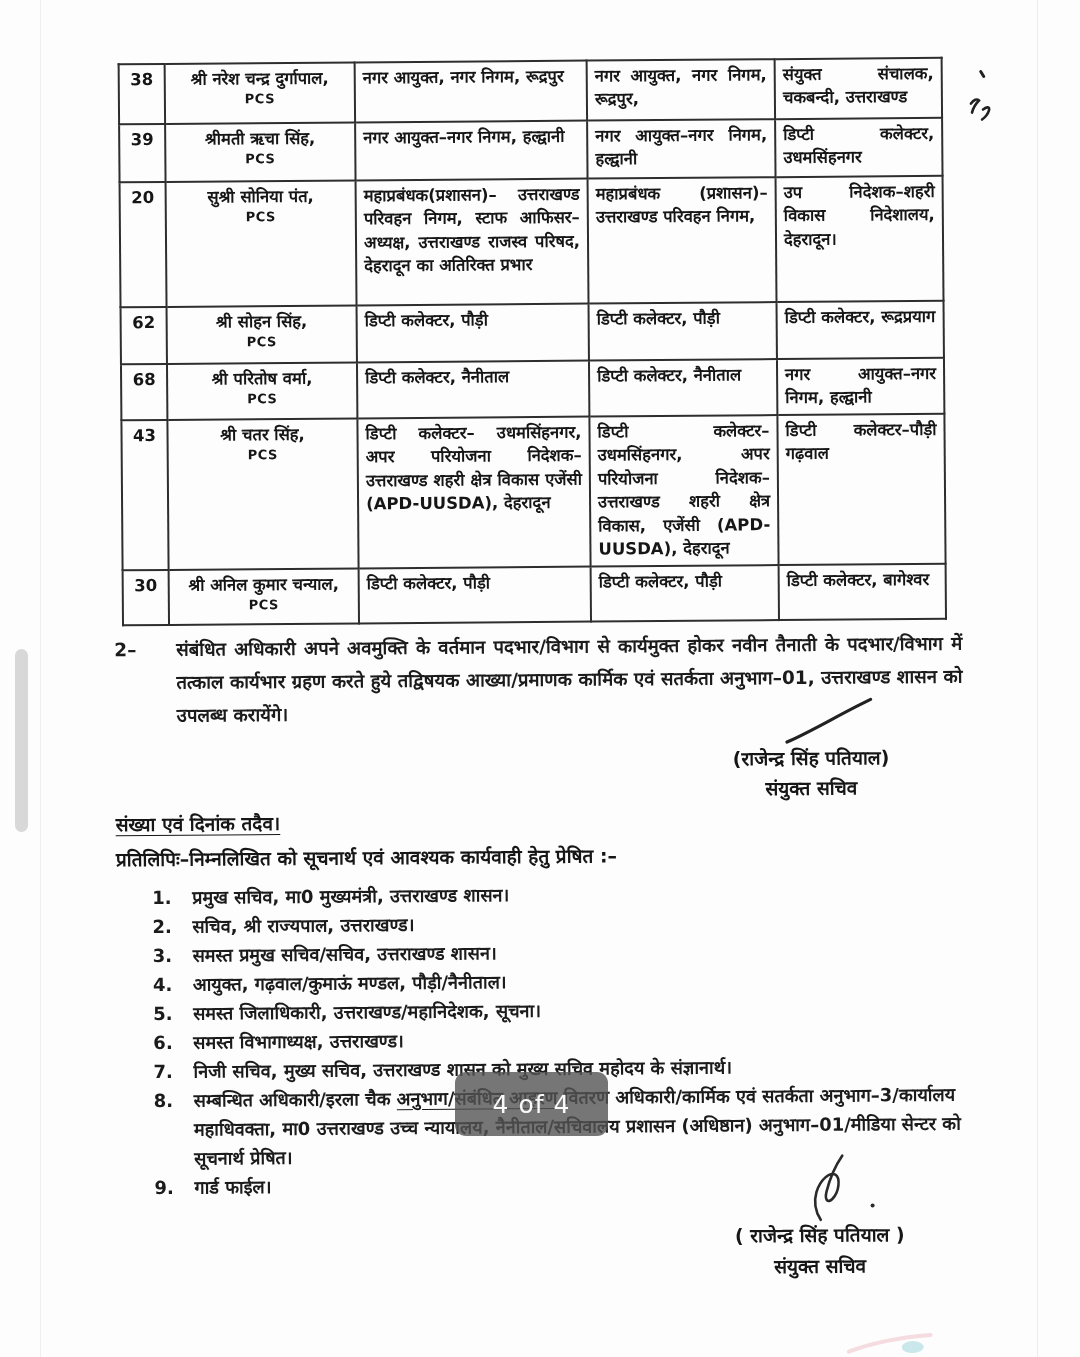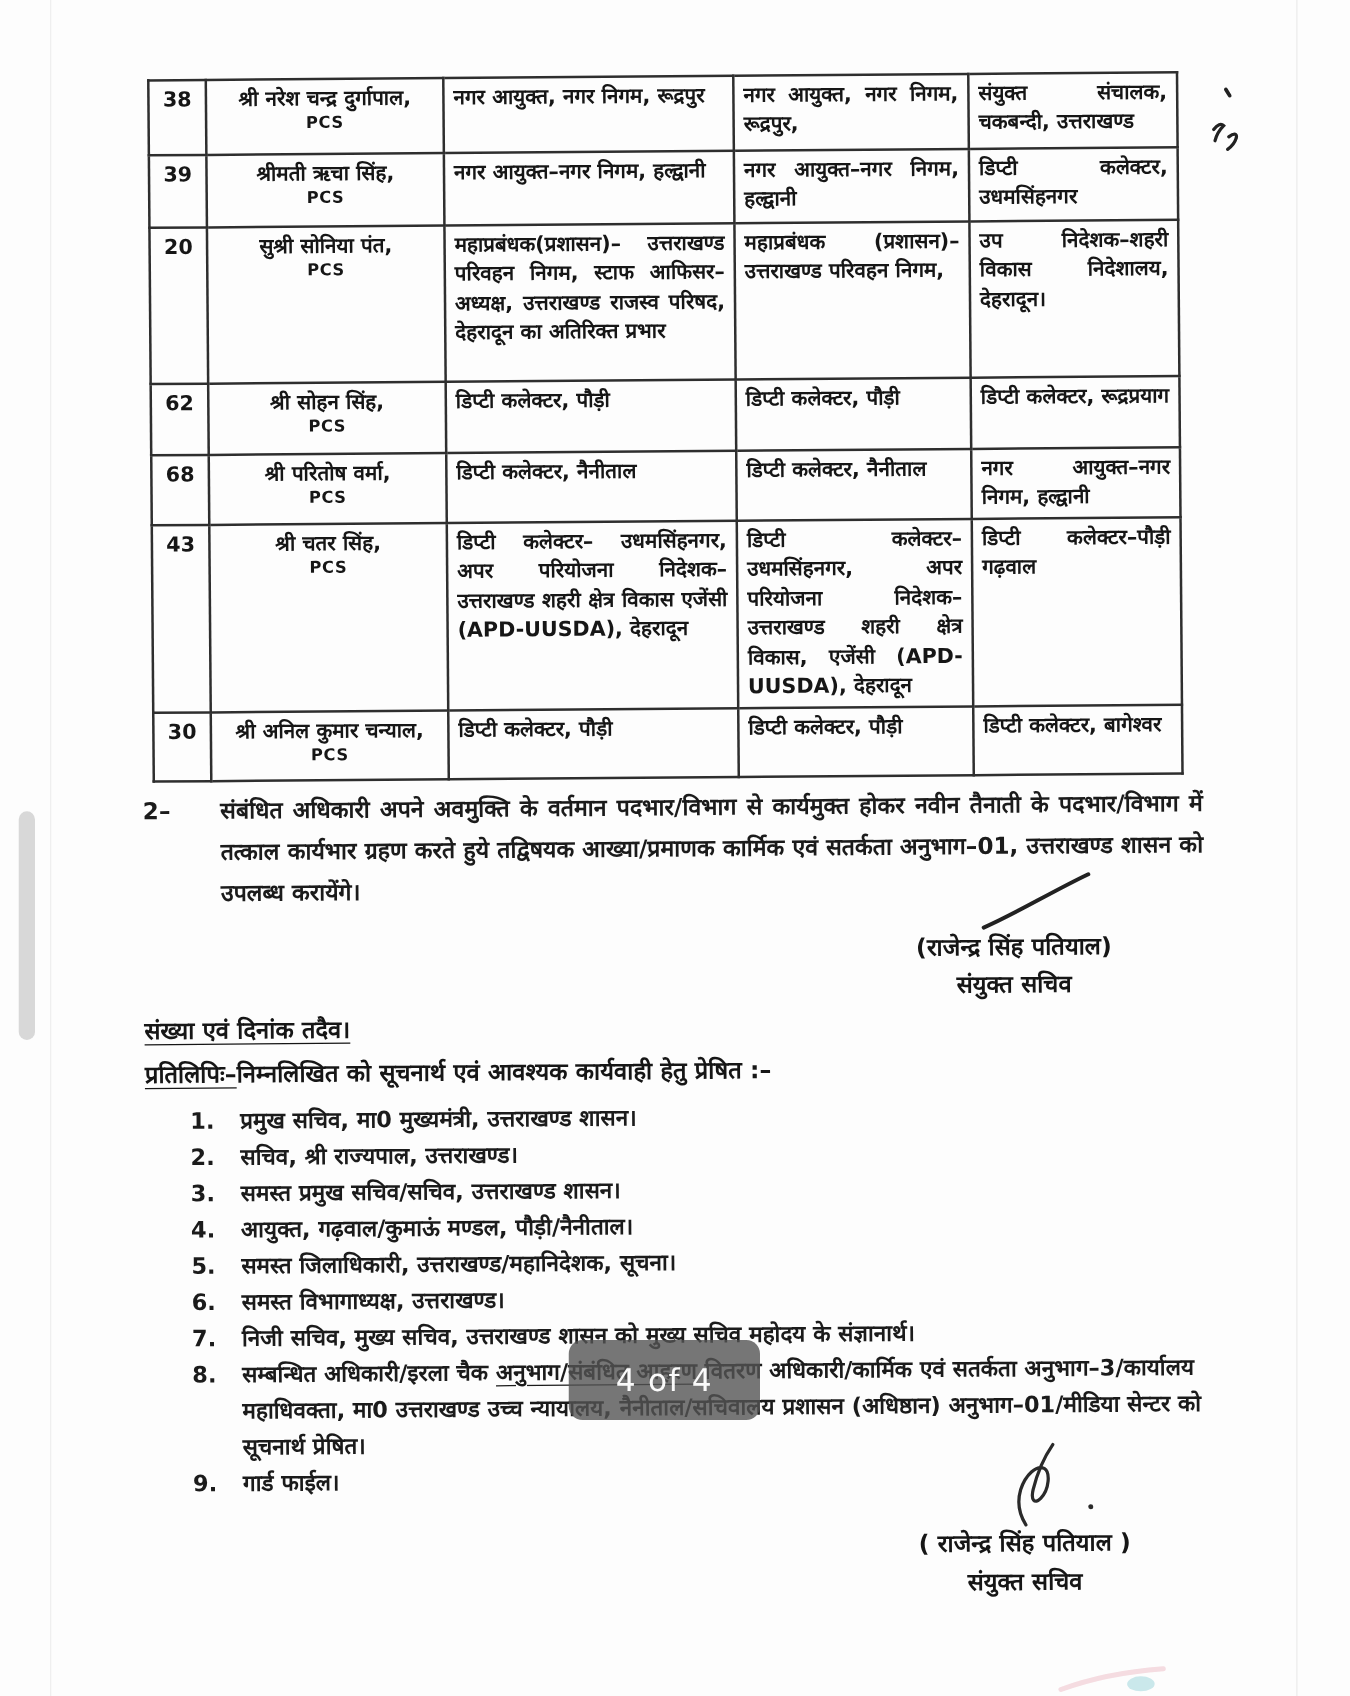--- a/index.html
+++ b/index.html
@@ -50,21 +50,21 @@
   .sig2{left:695px;top:1222px;width:240px;font-size:19px;line-height:31px;}
   .sig-stroke{position:absolute;}
 
   .refline{
     position:absolute;left:114px;top:808px;font-size:19px;font-weight:700;
     text-decoration:underline;text-underline-offset:4px;color:#161616;
   }
   .copyline{
     position:absolute;left:114px;top:843px;font-size:19px;font-weight:700;color:#161616;
   }
-  .copyline .lead{text-decoration:underline;text-underline-offset:4px;}
+  .copyline .lead{text-underline-offset:4px;}
 
   .copylist{position:absolute;left:150px;top:880px;width:828px;}
   .li{display:flex;font-size:18px;font-weight:600;line-height:29px;color:#1b1b1b;margin-bottom:0;}
   .li .num{width:40px;flex:none;font-weight:700;}
   .li .txt{flex:1;text-align:left;}
   .li .u{text-decoration:underline;text-underline-offset:4px;}
 
   
   .page-indicator{
     position:absolute;left:455px;top:1072px;width:153px;height:64px;

